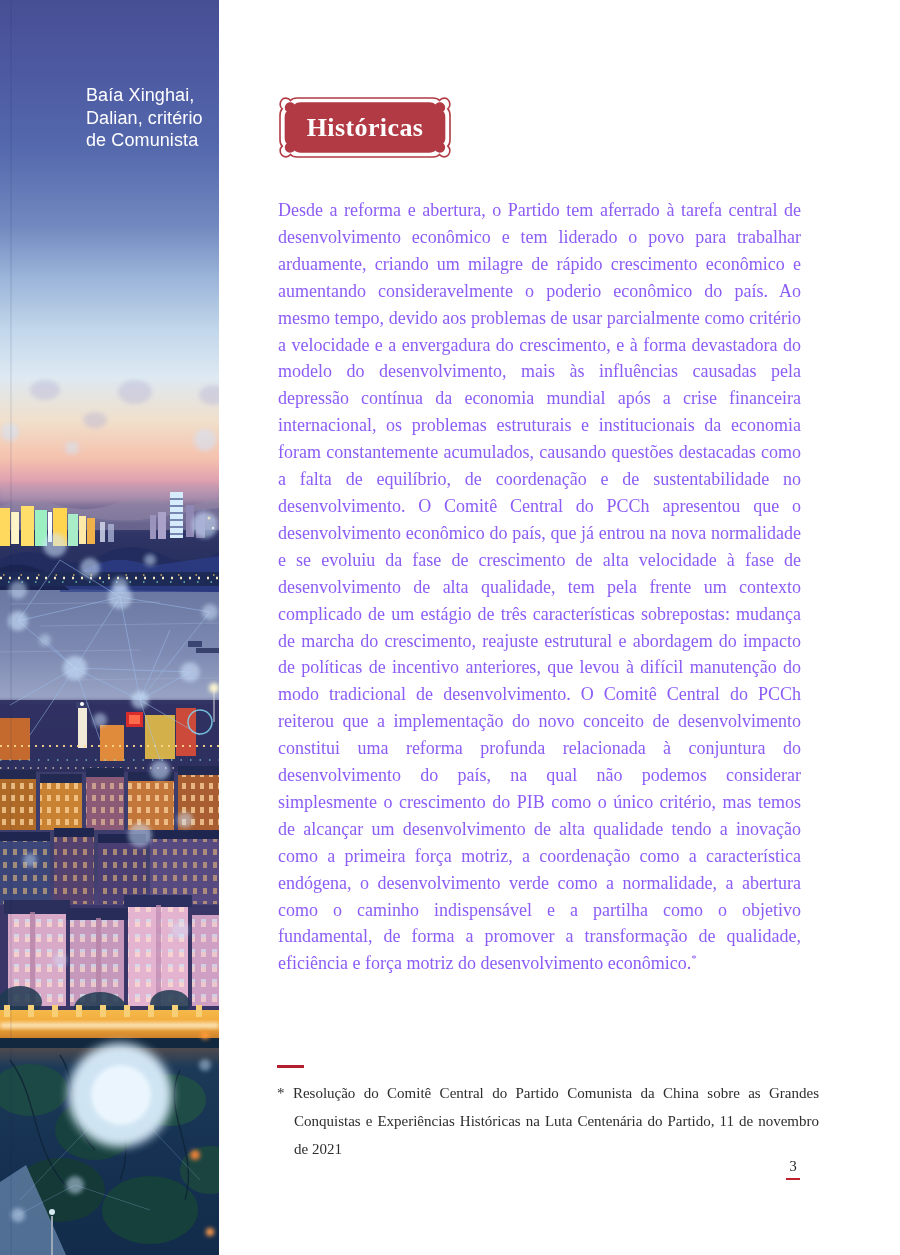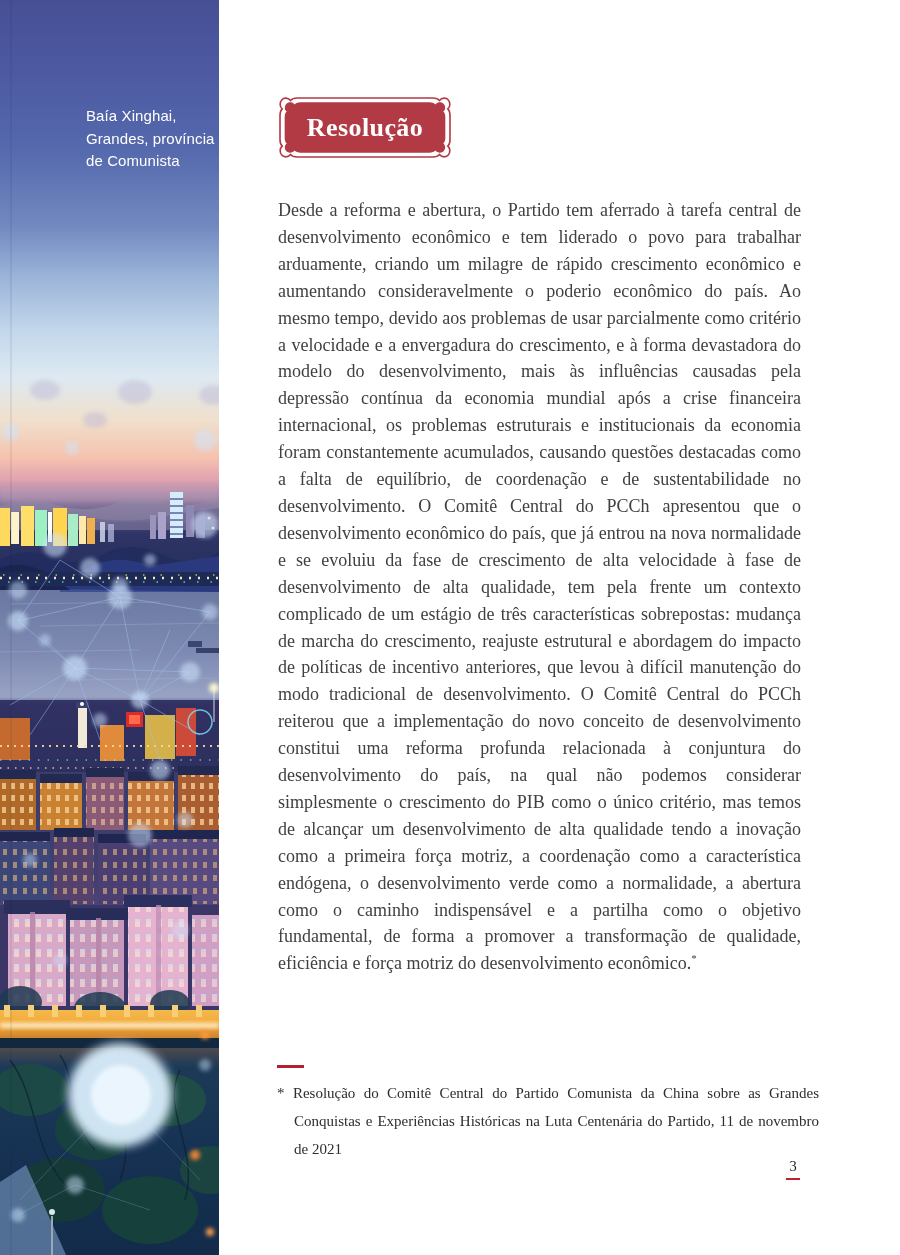--- a/index.html
+++ b/index.html
@@ -4,37 +4,37 @@
 <style>
   html,body{margin:0;padding:0;}
   body{
     width:900px;height:1255px;position:relative;background:#ffffff;
     font-family:"Liberation Serif",serif;overflow:hidden;
   }
   
   .sidebar{position:absolute;left:0;top:0;width:219px;height:1255px;overflow:hidden;}
   .sidebar svg{display:block;}
   .caption{
-    position:absolute;left:86px;top:105px;width:130px;
-    font-family:"Liberation Sans",sans-serif;font-size:15px;line-height:22.5px;
+    position:absolute;left:86px;top:84px;width:130px;
+    font-family:"Liberation Sans",sans-serif;font-size:18px;line-height:22.5px;
     color:#ffffff;letter-spacing:.1px;
   }
   
   .badge{position:absolute;left:278px;top:96px;width:174px;height:63px;}
   .badge svg{position:absolute;left:0;top:0;}
   .badge .label{
     position:absolute;left:0;top:0;width:174px;height:63px;
     display:flex;align-items:center;justify-content:center;
     color:#ffffff;font-weight:bold;font-size:26px;letter-spacing:.4px;
     font-family:"Liberation Serif",serif;
   }
   
   .bodytext{
     position:absolute;left:278px;top:197px;width:523px;
-    font-size:18px;line-height:26.9px;text-align:justify;color:#404040;
+    font-size:18px;line-height:26.9px;text-align:justify;color:#8b5cf6;
   }
   .bodytext sup{font-size:11px;line-height:0;}
   
   .footnote-rule{position:absolute;left:277px;top:1065px;width:27px;height:3px;background:#b1202c;}
   .footnote{
     position:absolute;left:277px;top:1079px;width:525px;
     font-size:15px;line-height:28px;text-align:justify;color:#2e2d2c;
     padding-left:17px;text-indent:-17px;
   }
   
@@ -334,41 +334,41 @@
           <circle cx="205" cy="1065" r="6" opacity="0.45"></circle>
       </g>
       <circle cx="120" cy="1095" r="52" fill="#daeefc" opacity="0.95" filter="url(#soft2)"></circle>
       <circle cx="121" cy="1095" r="30" fill="#eef8ff" opacity="0.9" filter="url(#soft)"></circle>
     </g>
     <line x1="11" y1="0" x2="11" y2="1255" stroke="#1a2450" stroke-width="1" opacity="0.15"></line>
   </svg>
 
   <div class="caption">
     <div>Baía Xinghai,</div>
-    <div>Grandes, província</div>
+    <div>Dalian, critério</div>
     <div>de Comunista</div>
   </div>
 </div>
 
 <div class="badge">
   <svg width="174" height="63" viewBox="0 0 174 63" aria-hidden="true">
     <path d="M 19,2 H 155
       C 158,2 160,2.8 161.5,4.5 C 164,1.2 168.5,1.6 170.3,3.9 C 172.3,6.3 172.6,10.5 169.8,12.8 C 171.4,14.3 172,16.5 172,19.5
       V 43.5 C 172,46.5 171.4,48.7 169.8,50.2 C 172.6,52.5 172.3,56.7 170.3,59.1 C 168.5,61.4 164,61.8 161.5,58.5 C 160,60.2 158,61 155,61
       H 19 C 16,61 14,60.2 12.5,58.5 C 10,61.8 5.5,61.4 3.7,59.1 C 1.7,56.7 1.4,52.5 4.2,50.2 C 2.6,48.7 2,46.5 2,43.5
       V 19.5 C 2,16.5 2.6,14.3 4.2,12.8 C 1.4,10.5 1.7,6.3 3.7,3.9 C 5.5,1.6 10,1.2 12.5,4.5 C 14,2.8 16,2 19,2 Z" fill="none" stroke="#b13a44" stroke-width="1.6"></path>
     <g transform="translate(87,31.5) scale(0.945 0.855) translate(-87,-31.5)">
       <path d="M 19,2 H 155
         C 158,2 160,2.8 161.5,4.5 C 164,1.2 168.5,1.6 170.3,3.9 C 172.3,6.3 172.6,10.5 169.8,12.8 C 171.4,14.3 172,16.5 172,19.5
         V 43.5 C 172,46.5 171.4,48.7 169.8,50.2 C 172.6,52.5 172.3,56.7 170.3,59.1 C 168.5,61.4 164,61.8 161.5,58.5 C 160,60.2 158,61 155,61
         H 19 C 16,61 14,60.2 12.5,58.5 C 10,61.8 5.5,61.4 3.7,59.1 C 1.7,56.7 1.4,52.5 4.2,50.2 C 2.6,48.7 2,46.5 2,43.5
         V 19.5 C 2,16.5 2.6,14.3 4.2,12.8 C 1.4,10.5 1.7,6.3 3.7,3.9 C 5.5,1.6 10,1.2 12.5,4.5 C 14,2.8 16,2 19,2 Z" fill="#b13a44"></path>
     </g>
   </svg>
-  <div class="label">Resolução</div>
+  <div class="label">Históricas</div>
 </div>
 
 <div class="bodytext"><span>Desde a reforma e abertura, o Partido tem aferrado à tarefa central de desenvolvimento econômico e tem liderado o povo para trabalhar arduamente, criando um milagre de rápido crescimento econômico e aumentando consideravelmente o poderio econômico do país. Ao mesmo tempo, devido aos problemas de usar parcialmente como critério a velocidade e a envergadura do crescimento, e à forma devastadora do modelo do desenvolvimento, mais às influências causadas pela depressão contínua da economia mundial após a crise financeira internacional, os problemas estruturais e institucionais da economia foram constantemente acumulados, causando questões destacadas como a falta de equilíbrio, de coordenação e de sustentabilidade no desenvolvimento. O Comitê Central do PCCh apresentou que o desenvolvimento econômico do país, que já entrou na nova normalidade e se evoluiu da fase de crescimento de alta velocidade à fase de desenvolvimento de alta qualidade, tem pela frente um contexto complicado de um estágio de três características sobrepostas: mudança de marcha do crescimento, reajuste estrutural e abordagem do impacto de políticas de incentivo anteriores, que levou à difícil manutenção do modo tradicional de desenvolvimento. O Comitê Central do PCCh reiterou que a implementação do novo conceito de desenvolvimento constitui uma reforma profunda relacionada à conjuntura do desenvolvimento do país, na qual não podemos considerar simplesmente o crescimento do PIB como o único critério, mas temos de alcançar um desenvolvimento de alta qualidade tendo a inovação como a primeira força motriz, a coordenação como a característica endógena, o desenvolvimento verde como a normalidade, a abertura como o caminho indispensável e a partilha como o objetivo fundamental, de forma a promover a transformação de qualidade, eficiência e força motriz do desenvolvimento econômico.</span><sup>*</sup></div>
 
 <div class="footnote-rule"></div>
 <div class="footnote"><span>*</span>&nbsp;<span>Resolução do Comitê Central do Partido Comunista da China sobre as Grandes Conquistas e Experiências Históricas na Luta Centenária do Partido, 11 de novembro de 2021</span></div>
 
 <div class="pageno">
   <div>3</div>
   <div class="tick"></div>

